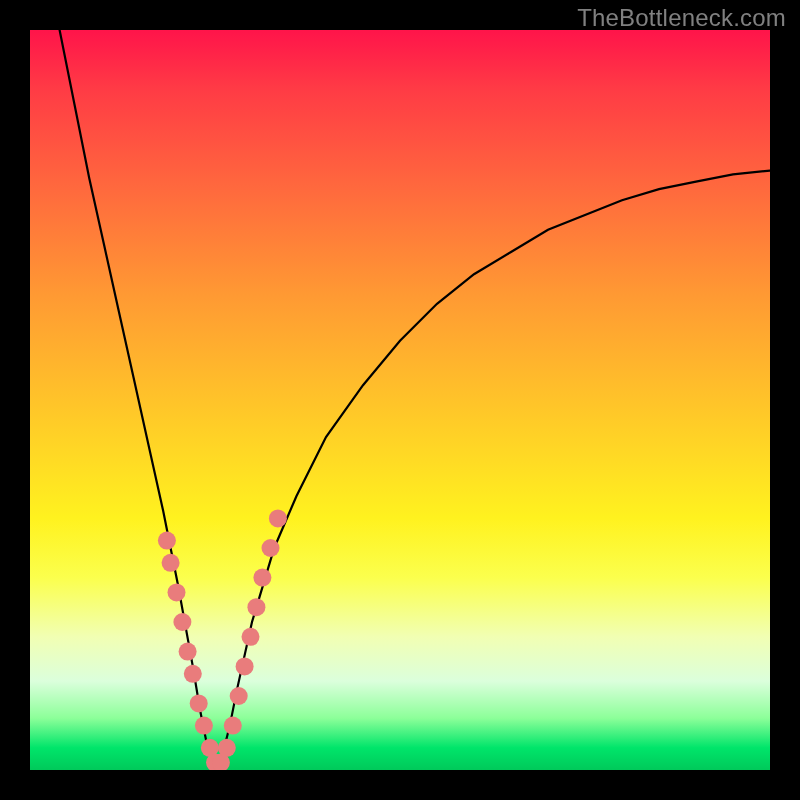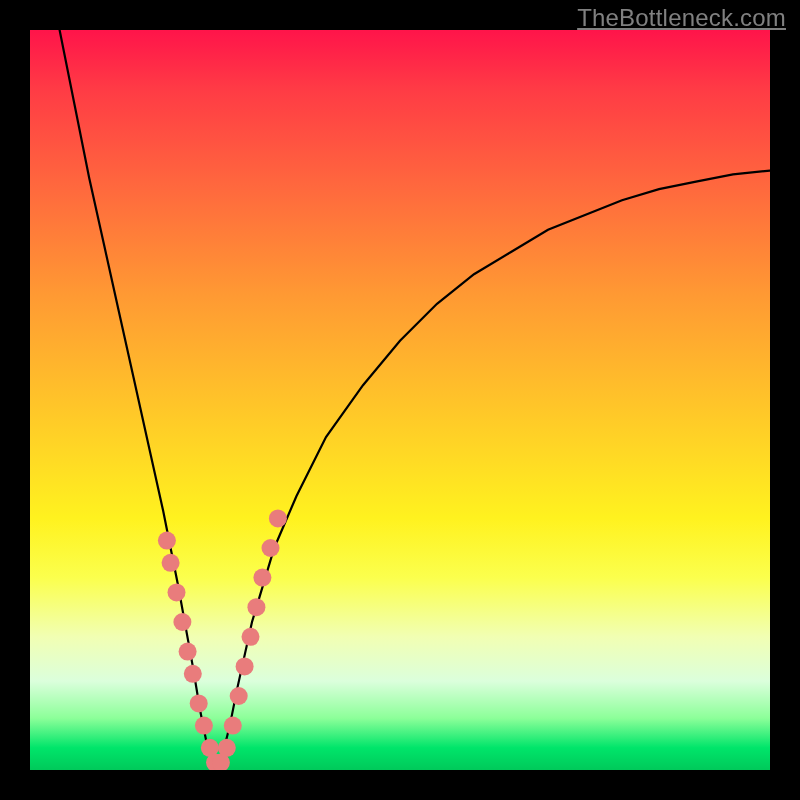--- a/index.html
+++ b/index.html
@@ -52,21 +52,20 @@
   }
   .watermark {
     position: absolute;
     top: 4px;
     right: 14px;
     color: #808080;
     font-size: 24px;
     font-weight: 400;
     letter-spacing: 0.2px;
     user-select: none;
-    text-decoration: underline;
   }
 </style>
 </head>
 <body>
 
 <div class="frame">
   <div class="watermark">TheBottleneck.com</div>
   <div class="plot-area">
     <div class="gradient"></div>
     <svg class="curve-svg" viewBox="0 0 740 740" preserveAspectRatio="none">

